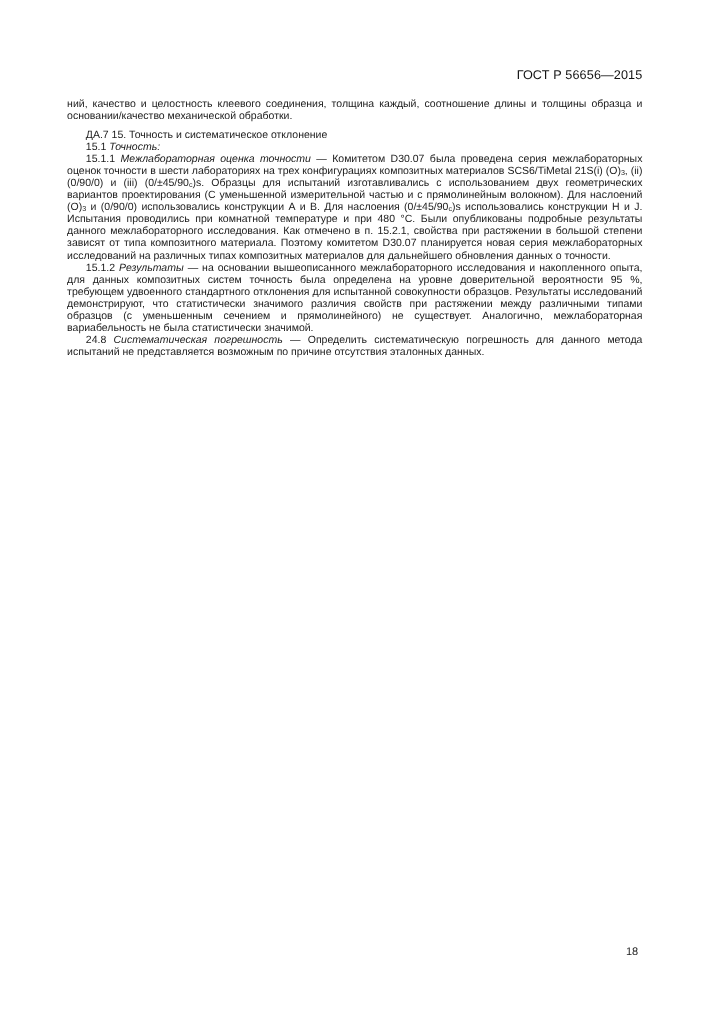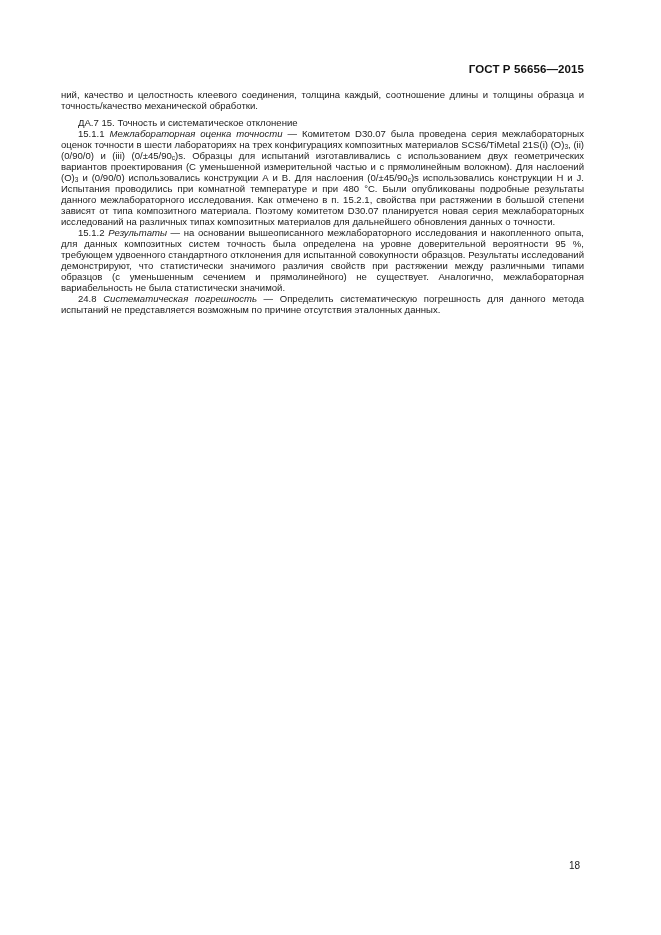--- a/index.html
+++ b/index.html
@@ -19,21 +19,21 @@
       position: absolute;
       left: 0; top: 0;
       width: 661px; height: 935px;
       background: #ffffff;
     }
     .header-code {
       position: absolute;
       top: 63px;
       right: 77px;
       font-size: 11.5px;
-      font-weight: bold;
+      font-weight: normal;
       letter-spacing: 0.1px;
       color: #111;
     }
     .body-text {
       position: absolute;
       left: 61px;
       top: 89px;
       width: 523px;
       font-size: 9.55px;
       line-height: 11px;
@@ -60,27 +60,28 @@
 <body>
 
 <div class="page">
 
   <div class="header-code">ГОСТ Р 56656—2015</div>
 
   <div class="body-text">
 
     <p>
       <span>ний, качество и целостность клеевого соединения, толщина каждый, соотношение длины и толщины образца и</span>
-      <span>точность/качество механической обработки.</span>
+      <span>основании/качество механической обработки.</span>
     </p>
 
     <div class="gap"></div>
 
     <p class="indent"><span>ДА.7</span> <span class="bold">15. Точность и систематическое отклонение</span></p>
 
+    <p class="indent"><span>15.1</span> <span class="it">Точность:</span></p>
 
     <p class="indent"><span>15.1.1</span> <span class="it">Межлабораторная оценка точности</span><span> — Комитетом D30.07 была проведена серия межлабораторных оценок точности в шести лабораториях на трех конфигурациях композитных материалов SCS6/TiMetal 21S(i) (O)</span><sub>3</sub><span>, (ii) (0/90/0) и (iii) (0/±45/90</span><sub>c</sub><span>)s. Образцы для испытаний изготавливались с использованием двух геометрических вариантов проектирования (С уменьшенной измерительной частью и с прямолинейным волокном). Для наслоений (O)</span><sub>3</sub><span> и (0/90/0) использовались конструкции А и В. Для наслоения (0/±45/90</span><sub>c</sub><span>)s использовались конструкции H и J. Испытания проводились при комнатной температуре и при 480 °С. Были опубликованы подробные результаты данного межлабораторного исследования. Как отмечено в п. 15.2.1, свойства при растяжении в большой степени зависят от типа композитного материала. Поэтому комитетом D30.07 планируется новая серия межлабораторных исследований на различных типах композитных материалов для дальнейшего обновления данных о точности.</span></p>
 
     <p class="indent"><span>15.1.2</span> <span class="it">Результаты</span><span> — на основании вышеописанного межлабораторного исследования и накопленного опыта, для данных композитных систем точность была определена на уровне доверительной вероятности 95 %, требующем удвоенного стандартного отклонения для испытанной совокупности образцов. Результаты исследований демонстрируют, что статистически значимого различия свойств при растяжении между различными типами образцов (с уменьшенным сечением и прямолинейного) не существует. Аналогично, межлабораторная вариабельность не была статистически значимой.</span></p>
 
     <p class="indent"><span>24.8</span> <span class="it">Систематическая погрешность</span><span> — Определить систематическую погрешность для данного метода испытаний не представляется возможным по причине отсутствия эталонных данных.</span></p>
 
 
   </div>
 

